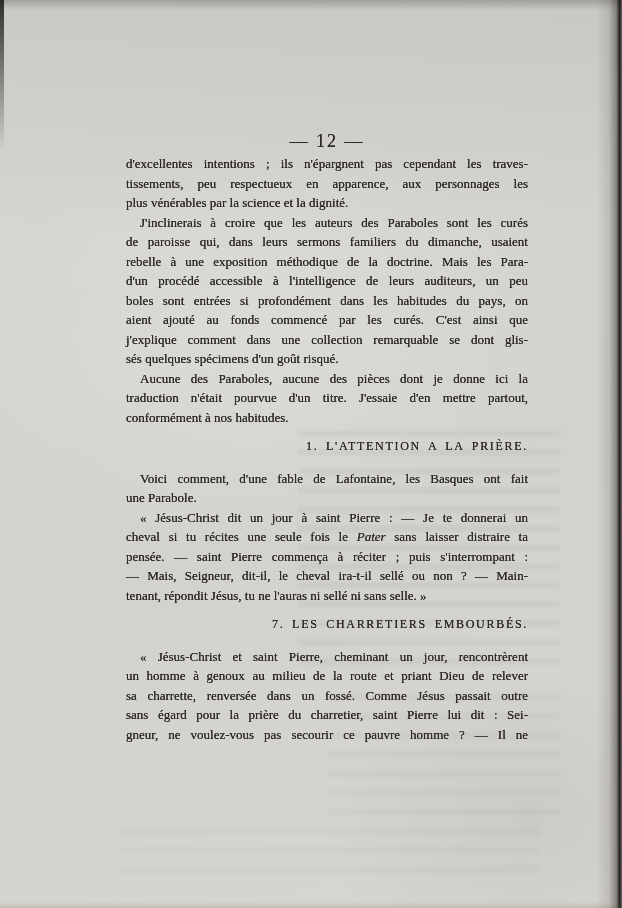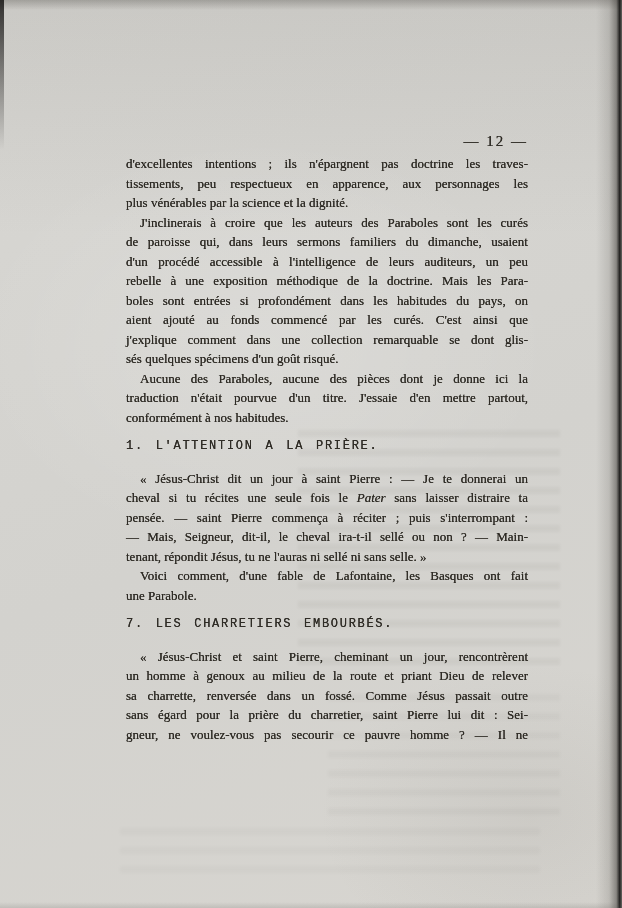--- a/index.html
+++ b/index.html
@@ -49,92 +49,91 @@
       rgba(0,0,0,0) 0 6px, #55524b 6px 13px, rgba(0,0,0,0) 13px 19px);
   }
   .st1 { left: 298px; top: 424px; width: 262px; height: 252px; opacity: 0.055; }
   .st2 { left: 328px; top: 688px; width: 232px; height: 130px; opacity: 0.04; }
   .st3 { left: 120px; top: 822px; width: 420px; height: 60px; opacity: 0.03; }
 
   .column {
     position: absolute; left: 126px; top: 131px; width: 402px;
   }
   .pagenum {
-    text-align: right;
-    font-size: 15px; letter-spacing: 2px;
+    text-align: center;
+    font-size: 18px; letter-spacing: 2px;
     height: 20px; line-height: 20px;
     margin: 0 0 3px 0;
     text-shadow: 0 0 0.3px currentColor;
   }
   .block {
     font-size: 13px; line-height: 19.5px;
     text-shadow: 0 0 0.3px currentColor;
   }
   .tline { text-align: justify; text-align-last: justify; -moz-text-align-last: justify; }
   .tline.tline-end { text-align-last: left; -moz-text-align-last: left; }
   .ind .tline:first-child { text-indent: 14px; }
   .ital { font-style: italic; }
   .heading {
     font-size: 12px; font-weight: normal;
     letter-spacing: 1.7px; word-spacing: 3px;
-    text-align: left;
+    text-align: right;
     margin: 10px 0 12px 0;
     line-height: 19.5px;
     text-shadow: 0 0 0.3px currentColor;
-    font-family: Liberation Mono, monospace;
   }
 </style>
 </head>
 <body>
 
 <div class="scan">
   <div class="edge-top"></div>
   <div class="edge-right"></div>
   <div class="edge-left-top"></div>
   <div class="edge-bottom"></div>
   <div class="showthrough st1"></div>
   <div class="showthrough st2"></div>
   <div class="showthrough st3"></div>
 
   <div class="column">
     <div class="pagenum">— 12 —</div>
 
     <div class="block">
-        <div class="tline"><span>d'excellentes intentions ; ils n'épargnent pas doctrine les traves-</span></div>
+        <div class="tline"><span>d'excellentes intentions ; ils n'épargnent pas cependant les traves-</span></div>
         <div class="tline"><span>tissements, peu respectueux en apparence, aux personnages les</span></div>
         <div class="tline tline-end"><span>plus vénérables par la science et la dignité.</span></div>
       </div>
     <div class="block ind">
         <div class="tline"><span>J'inclinerais à croire que les auteurs des Paraboles sont les curés</span></div>
         <div class="tline"><span>de paroisse qui, dans leurs sermons familiers du dimanche, usaient</span></div>
+        <div class="tline"><span>rebelle à une exposition méthodique de la doctrine. Mais les Para-</span></div>
         <div class="tline"><span>d'un procédé accessible à l'intelligence de leurs auditeurs, un peu</span></div>
-        <div class="tline"><span>rebelle à une exposition méthodique de la doctrine. Mais les Para-</span></div>
         <div class="tline"><span>boles sont entrées si profondément dans les habitudes du pays, on</span></div>
         <div class="tline"><span>aient ajouté au fonds commencé par les curés. C'est ainsi que</span></div>
         <div class="tline"><span>j'explique comment dans une collection remarquable se dont glis-</span></div>
         <div class="tline tline-end"><span>sés quelques spécimens d'un goût risqué.</span></div>
       </div>
     <div class="block ind">
         <div class="tline"><span>Aucune des Paraboles, aucune des pièces dont je donne ici la</span></div>
         <div class="tline"><span>traduction n'était pourvue d'un titre. J'essaie d'en mettre partout,</span></div>
         <div class="tline tline-end"><span>conformément à nos habitudes.</span></div>
       </div>
 
     <h3 class="heading">1. L'ATTENTION A LA PRIÈRE.</h3>
 
     <div class="block ind">
+        <div class="tline"><span>Voici comment, d'une fable de Lafontaine, les Basques ont fait</span></div>
+        <div class="tline tline-end"><span>une Parabole.</span></div>
+      </div>
+    <div class="block ind">
         <div class="tline"><span>« Jésus-Christ dit un jour à saint Pierre : — Je te donnerai un</span></div>
         <div class="tline"><span>cheval si tu récites une seule fois le </span><span class="ital">Pater</span><span> sans laisser distraire ta</span></div>
         <div class="tline"><span>pensée. — saint Pierre commença à réciter ; puis s'interrompant :</span></div>
         <div class="tline"><span>— Mais, Seigneur, dit-il, le cheval ira-t-il sellé ou non ? — Main-</span></div>
         <div class="tline tline-end"><span>tenant, répondit Jésus, tu ne l'auras ni sellé ni sans selle. »</span></div>
-      </div>
-    <div class="block ind">
-        <div class="tline"><span>Voici comment, d'une fable de Lafontaine, les Basques ont fait</span></div>
-        <div class="tline tline-end"><span>une Parabole.</span></div>
       </div>
 
     <h3 class="heading">7. LES CHARRETIERS EMBOURBÉS.</h3>
 
     <div class="block ind">
         <div class="tline"><span>« Jésus-Christ et saint Pierre, cheminant un jour, rencontrèrent</span></div>
         <div class="tline"><span>un homme à genoux au milieu de la route et priant Dieu de relever</span></div>
         <div class="tline"><span>sa charrette, renversée dans un fossé. Comme Jésus passait outre</span></div>
         <div class="tline"><span>sans égard pour la prière du charretier, saint Pierre lui dit : Sei-</span></div>
         <div class="tline"><span>gneur, ne voulez-vous pas secourir ce pauvre homme ? — Il ne</span></div>

